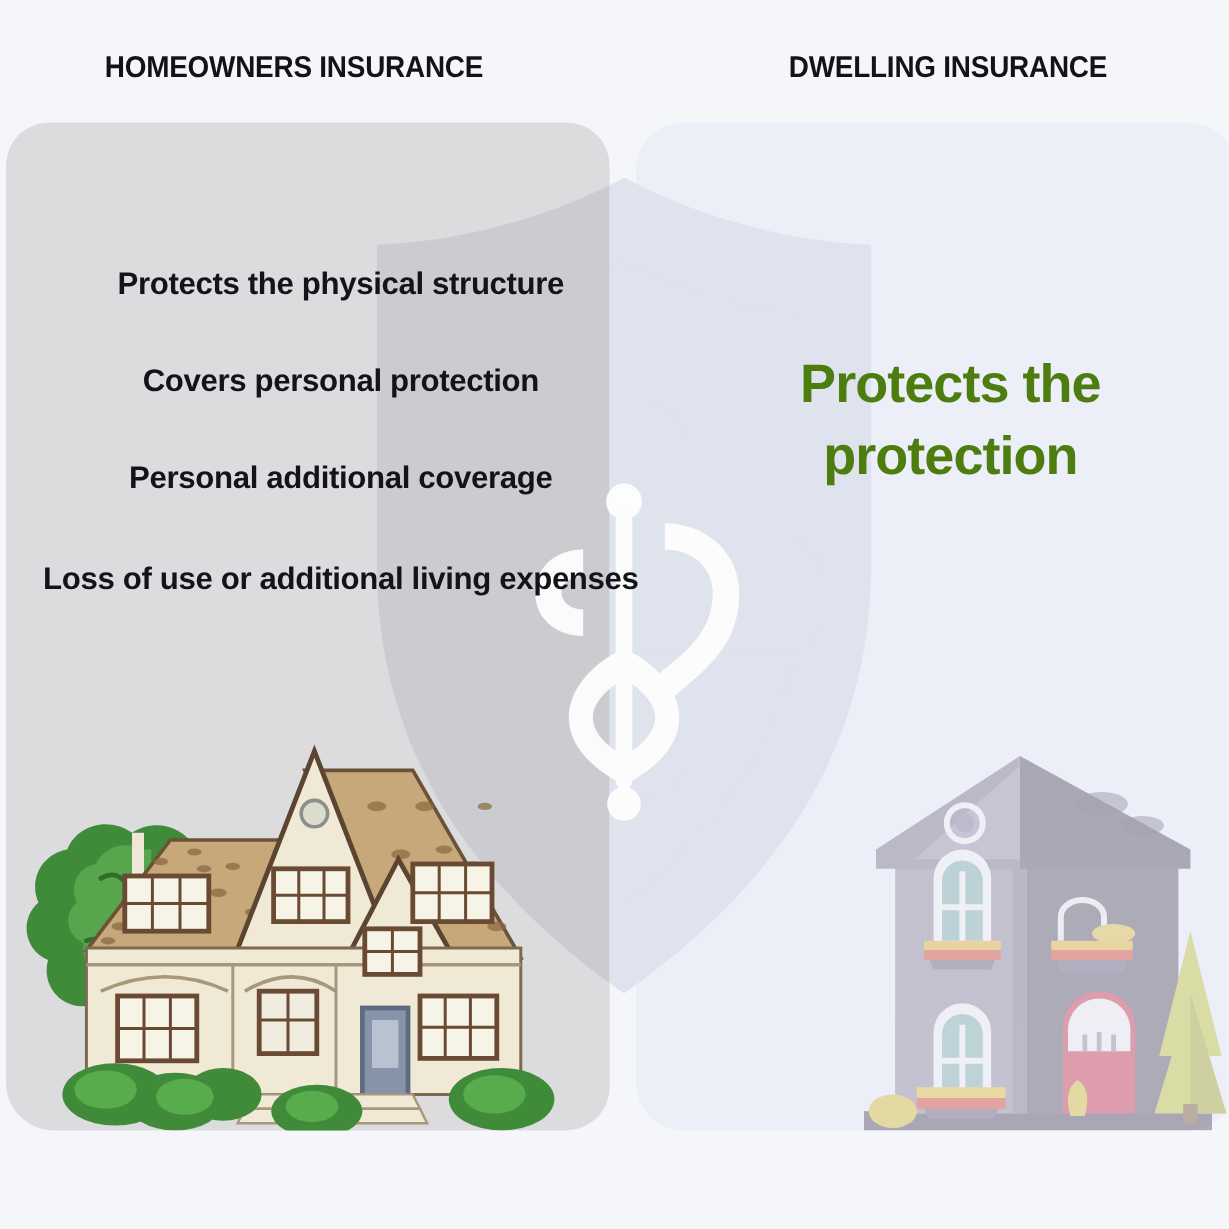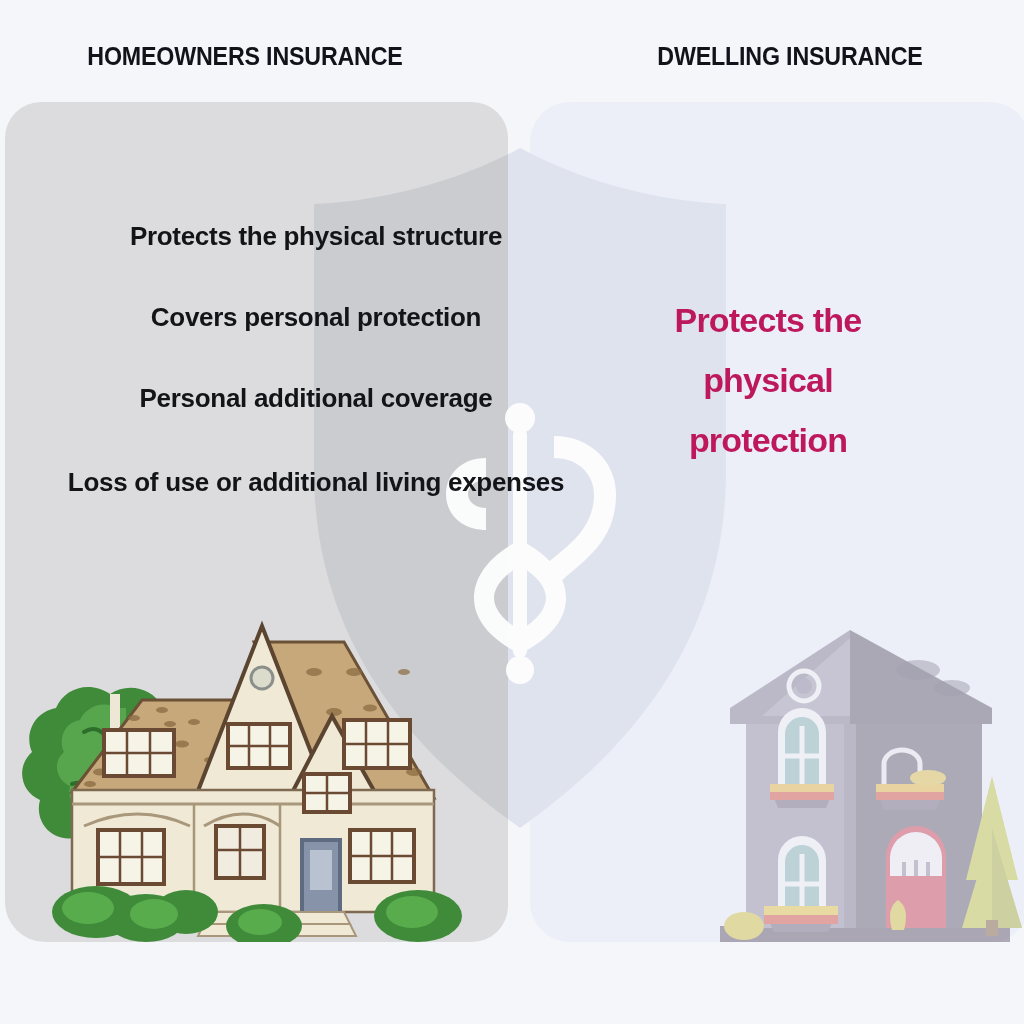--- a/index.html
+++ b/index.html
@@ -67,48 +67,47 @@
     pointer-events: none;
   }
   #watermark svg { display: block; width: 100%; height: 100%; }
 
   
   #left-list {
     position: absolute;
     left: 5px;
     top: 195px;
     width: 558px;
-    padding-left: 32px;
   }
   .bullet {
     font-size: 26px;
     font-weight: 700;
     color: #131418;
     text-align: center;
     line-height: 41px;
     letter-spacing: -0.3px;
     padding: 0 16px;
     box-sizing: border-box;
   }
   .bullet.b1 { margin-top: 21px; }
   .bullet.b2 { margin-top: 40px; text-align: center; }
   .bullet.b3 { margin-top: 40px; }
   .bullet.b4 { margin-top: 43px; }
 
   
   #right-headline {
     position: absolute;
-    left: 548px;
+    left: 572px;
     top: 290px;
     width: 440px;
     text-align: center;
-    font-size: 34px;
+    font-size: 45px;
     font-weight: 700;
     line-height: 60px;
-    color: #be185d;
+    color: #4d7c0f;
     letter-spacing: -0.8px;
   }
 
   
   .illus { position: absolute; }
   #house-left  { left: 14px;  top: 612px; width: 460px; height: 330px; }
   #house-right { left: 700px; top: 608px; width: 330px; height: 334px; }
   .illus svg { display: block; width: 100%; height: 100%; }
 </style>
 </head>
@@ -171,21 +170,20 @@
 
   <div id="left-list">
     <div class="bullet b1">Protects the physical structure</div>
     <div class="bullet b2">Covers personal protection</div>
     <div class="bullet b3">Personal additional coverage</div>
     <div class="bullet b4">Loss of use or additional living expenses</div>
   </div>
 
   <div id="right-headline">
     <div>Protects the</div>
-    <div>physical</div>
     <div>protection</div>
   </div>
 
   <div class="illus" id="house-left">
     <svg viewBox="0 0 460 330" xmlns="http://www.w3.org/2000/svg">
 
       <g>
         <path d="M96 82 c-20 -14 -46 -6 -54 14 c-22 4 -32 26 -24 44 c-16 14 -12 40 8 48 c-6 22 12 42 34 38
                  c8 18 34 22 46 8 c14 10 34 4 38 -12 l4 -128 c-10 -18 -34 -24 -52 -12 z" fill="#3f8b3a"></path>
         <path d="M104 96 c-14 -8 -32 -2 -38 12 c-16 2 -22 20 -16 32 c-12 10 -8 28 6 34 c-4 16 10 30 24 26

